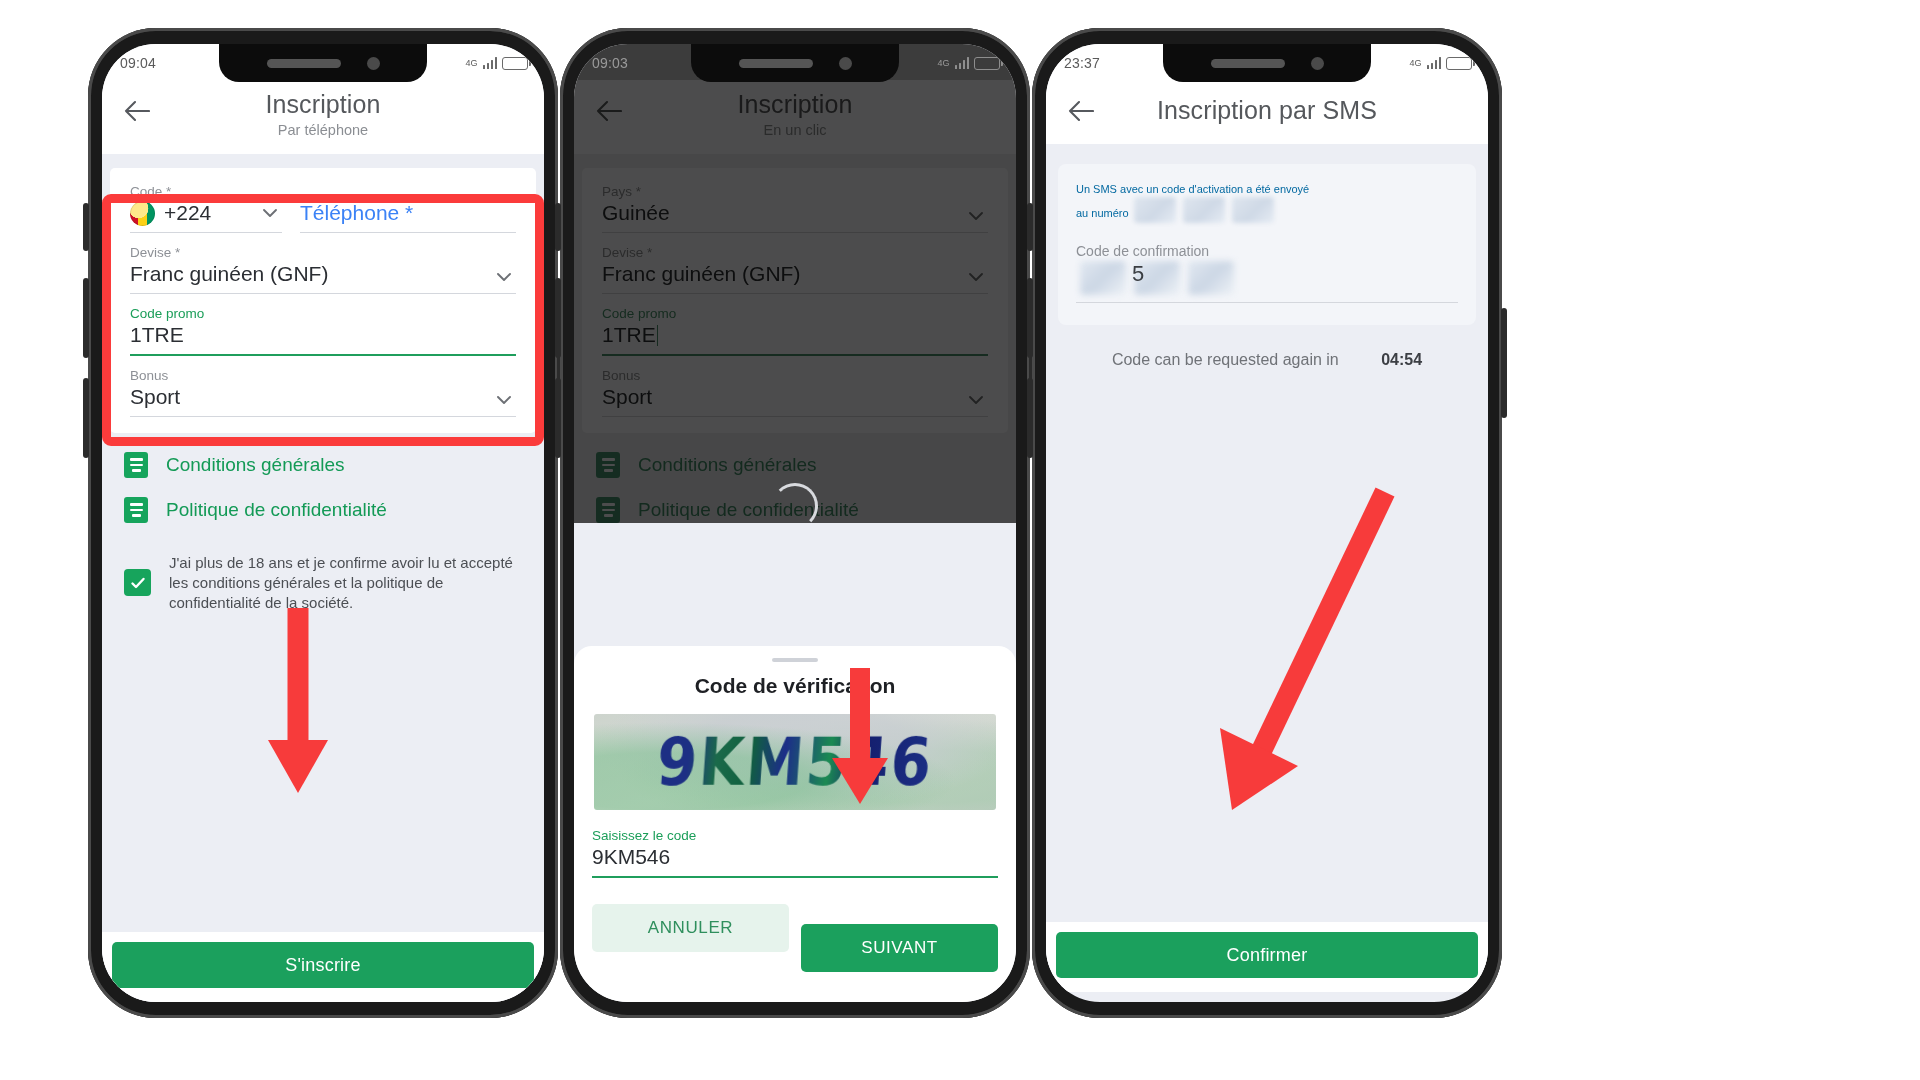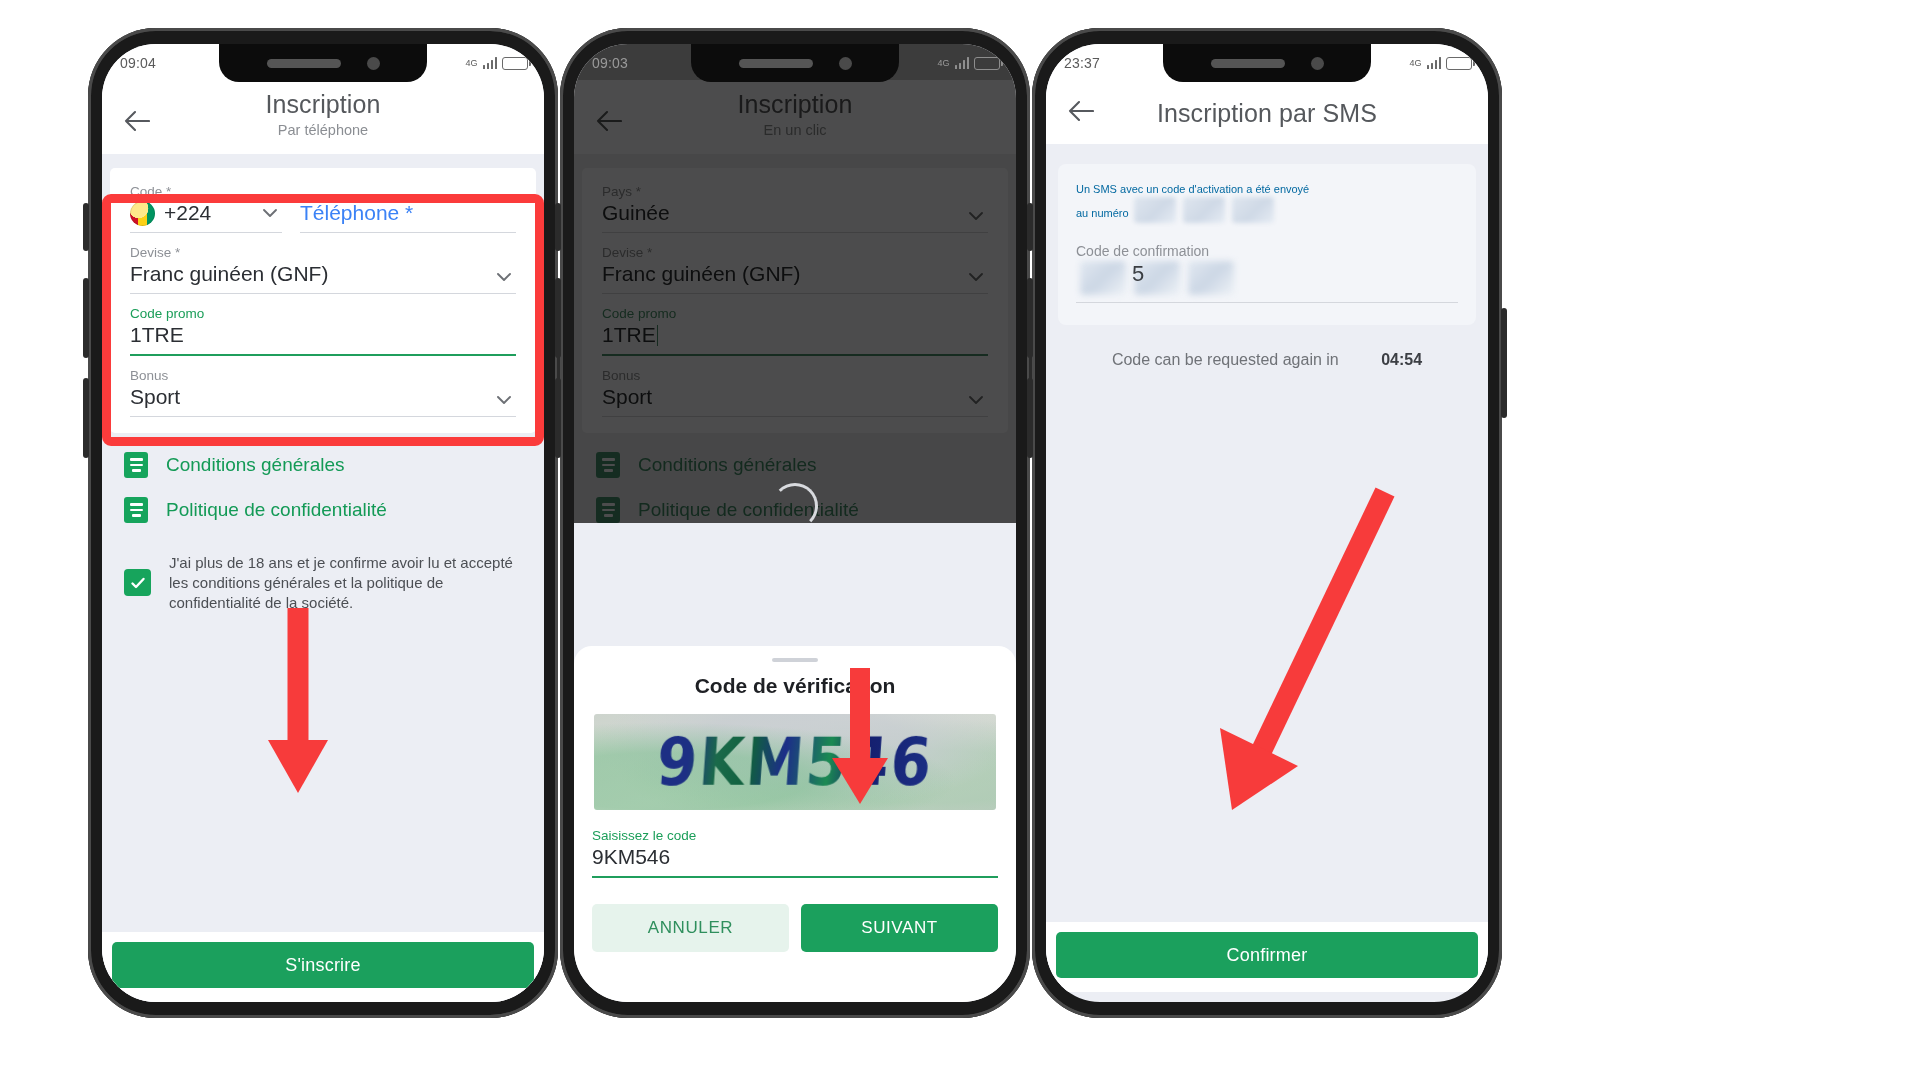--- a/index.html
+++ b/index.html
@@ -86,21 +86,21 @@
   }
   .batt::after { content:""; position:absolute; right:-4px; top:3.5px; width:2px; height:5px; background:#6a6a6a; border-radius:0 1px 1px 0; }
   .dim .batt { border-color: #8e8e8e; color: #8e8e8e; }
   .dim .batt::after { background: #8e8e8e; }
 
   
   .appbar {
     position: relative;
     background: #ffffff;
     padding: 10px 18px 16px;
-    display: flex; align-items: flex-end;
+    display: flex; align-items: flex-start;
     z-index: 10;
   }
   .appbar .back {
     width: 34px; height: 34px; flex: 0 0 34px;
     margin-top: 4px;
     display: flex; align-items: center; justify-content: center;
   }
   .appbar .titles { flex: 1; text-align: center; margin-left: -34px; }
   .appbar .t1 { font-size: 25px; color: #55585c; font-weight: 400; letter-spacing: .1px; }
   .appbar .t2 { font-size: 14.5px; color: #8b8e93; margin-top: 3px; }
@@ -228,21 +228,21 @@
     filter: blur(.35px);
   }
   .sheet .field { margin-top: 16px; }
   .sheet-actions { display: flex; gap: 12px; margin-top: 26px; }
   .btn {
     flex: 1; height: 48px; border-radius: 5px;
     display: flex; align-items: center; justify-content: center;
     font-size: 17px; letter-spacing: .6px;
   }
   .btn.ghost { background: #e6f3ec; color: #2f8f5d; }
-  .btn.primary { background: #1ba05d; color: #ffffff; }
+  .btn.primary { background: #1ba05d; color: #ffffff; margin-top: 20px; }
 
   
   .smscard {
     background: #f3f5f9; border-radius: 8px;
     margin: 20px 12px 0; padding: 18px 18px 22px;
   }
   .smstext { font-size: 11px; line-height: 1.4; color: #0369a1; }
   .blur-chip {
     display: inline-block; height: 26px; width: 42px;
     border-radius: 4px; vertical-align: -6px; margin: 0 2px;

